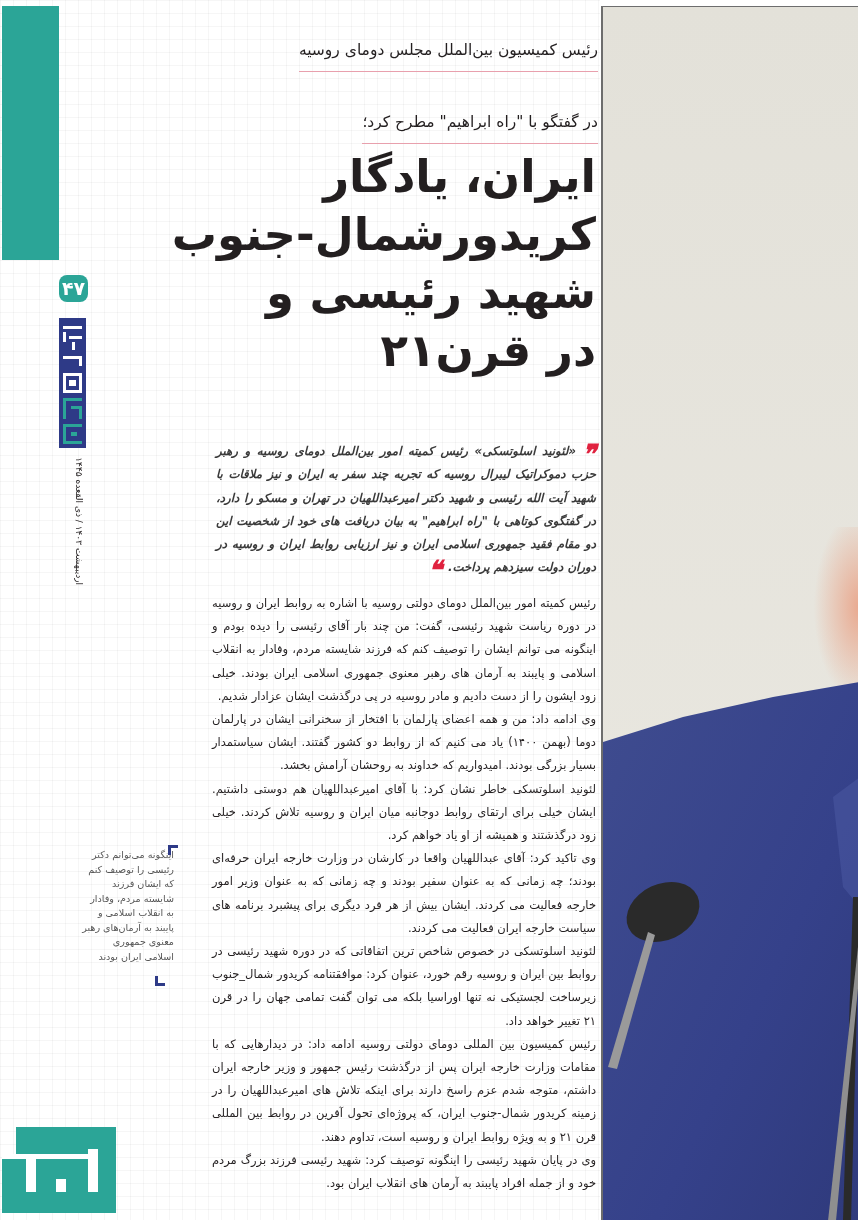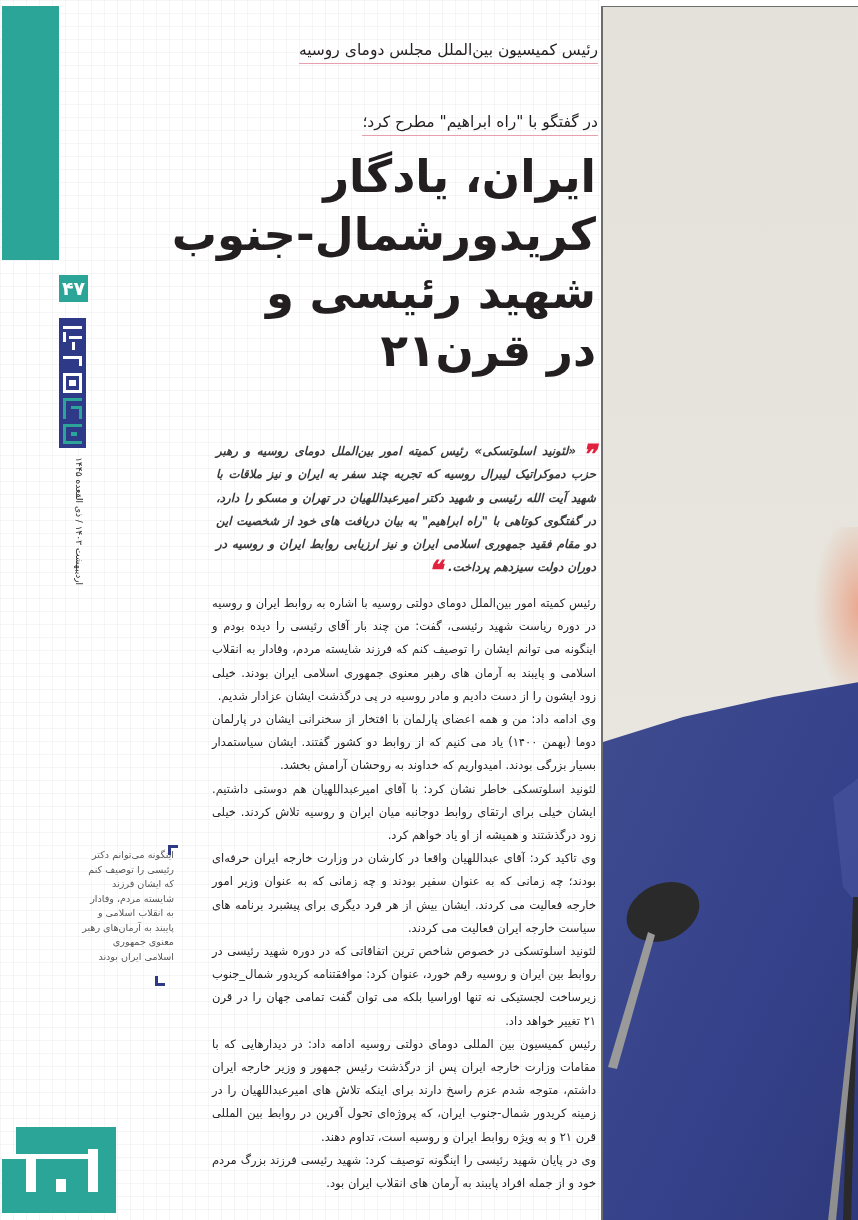--- a/index.html
+++ b/index.html
@@ -30,21 +30,21 @@
     }
     .date-vertical {
       position: absolute; left: 72px; top: 455px; width: 130px; height: 14px;
       transform-origin: 0 0; transform: rotate(90deg) translate(0,-12px);
       font-size: 9px; white-space: nowrap; direction: rtl; text-align: right; color: #231f20;
     }
 
     .kicker, .subkicker {
       position: absolute; right: 260px; direction: rtl; text-align: right;
       font-size: 15.5px; white-space: nowrap; color: #231f20;
-      border-bottom: 1px solid #e8a0ad; padding-bottom: 4px;
+      border-bottom: 1px solid #e8a0ad; padding-bottom: 12px;
     }
     .kicker { top: 41px; }
     .subkicker { top: 113px; }
 
     .headline {
       position: absolute; right: 262px; top: 148px; width: 360px;
       direction: rtl; text-align: right; font-weight: bold;
       font-size: 45px; line-height: 58px; color: #231f20; letter-spacing: -1px;
     }
     .headline div { white-space: nowrap; }
@@ -79,21 +79,21 @@
       background: #e2e0d8;
     }
   </style>
 </head>
 <body>
 
 <div class="grid-bg"></div>
 
 <div class="teal-bar" style="background: rgb(43, 165, 151);"></div>
 
-<div class="page-num" style="background: rgb(43, 165, 151);">۴۷</div>
+<div class="page-num" style="background: rgb(43, 165, 151); border-radius: 8px;">۴۷</div>
 
 <div class="mag-logo">
   <svg width="27" height="130" viewBox="0 0 27 130">
     <rect x="0" y="0" width="27" height="130" fill="#2e3a87"></rect>
     <rect x="4" y="8" width="19" height="3" fill="#ffffff"></rect>
     <rect x="4" y="14" width="3" height="10" fill="#ffffff"></rect>
     <rect x="10" y="18" width="13" height="3" fill="#ffffff"></rect>
     <rect x="13" y="24" width="3" height="8" fill="#ffffff"></rect>
     <rect x="4" y="38" width="19" height="3" fill="#ffffff"></rect>
     <rect x="20" y="41" width="3" height="7" fill="#ffffff"></rect>

